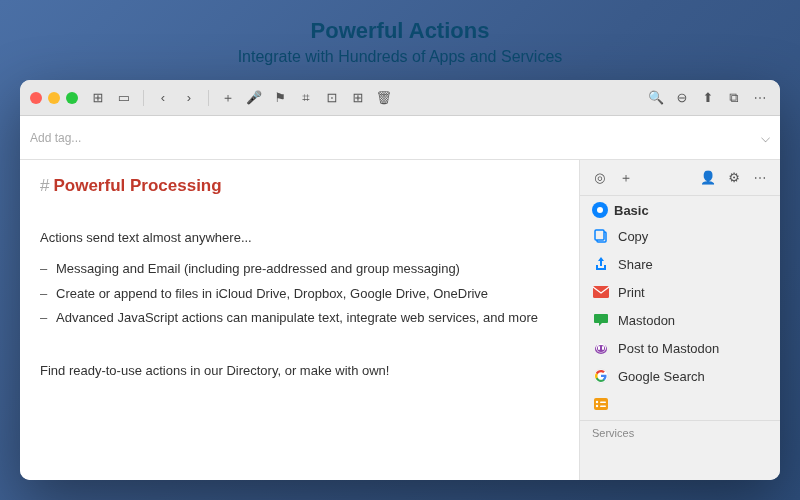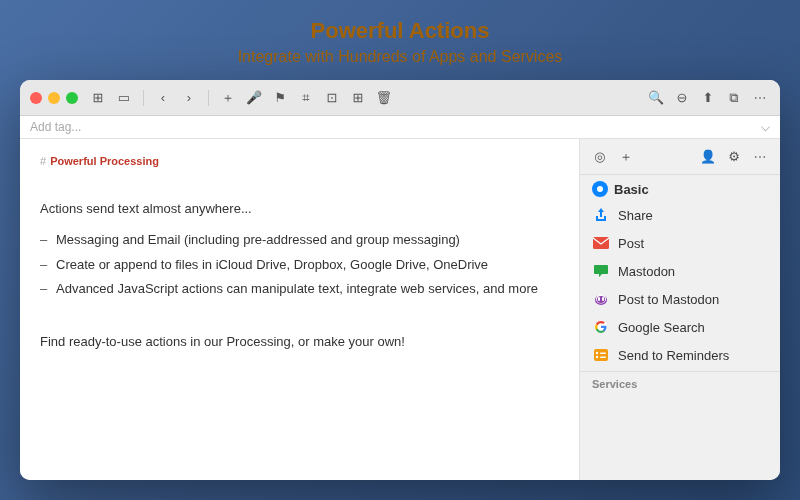--- a/index.html
+++ b/index.html
@@ -12,21 +12,21 @@
       background: linear-gradient(135deg, #4a6fa5 0%, #3a5a8a 50%, #2d4d7a 100%);
       display: flex;
       flex-direction: column;
       align-items: center;
       padding: 18px 20px 12px;
     }
 
     .page-header {
       text-align: center;
       margin-bottom: 14px;
-      color: #a16207;
+      color: #0c4a6e;
     }
 
     .page-header h1 {
       font-size: 22px;
       font-weight: 700;
       margin-bottom: 4px;
     }
 
     .page-header h2 {
       font-size: 16px;
@@ -97,21 +97,21 @@
     }
 
     .toolbar-right {
       display: flex;
       align-items: center;
       gap: 6px;
     }
 
     
     .tag-bar {
-      height: 23px;
+      height: 44px;
       background: white;
       border-bottom: 1px solid #e0e0e0;
       display: flex;
       align-items: center;
       padding: 0 10px;
       flex-shrink: 0;
     }
 
     .tag-placeholder {
       font-size: 12px;
@@ -140,21 +140,21 @@
     
     .note-content {
       flex: 1;
       background: white;
       padding: 16px 20px;
       overflow-y: auto;
       border-right: 1px solid #e0e0e0;
     }
 
     .note-title {
-      font-size: 11px;
+      font-size: 17px;
       font-weight: 700;
       color: #c0392b;
       margin-bottom: 12px;
     }
 
     .note-title .hash {
       color: #aaa;
       font-weight: 400;
       margin-right: 4px;
     }
@@ -286,21 +286,21 @@
 
     .sidebar-item-label {
       font-size: 13px;
       color: #333;
     }
 
     .services-header {
       padding: 6px 12px 2px;
       font-size: 11px;
       color: #888;
-      font-weight: 700;
+      font-weight: 400;
       border-top: 1px solid #ddd;
       margin-top: 2px;
     }
 
     
     .icon-blue { color: #0a84ff; }
     .icon-green { color: #28a745; }
     .icon-orange { color: #f39c12; }
     .icon-purple { color: #8e44ad; }
     .icon-dark { color: #444; }
@@ -370,21 +370,21 @@
       <div class="note-title">
         <span class="hash">#</span><span>Powerful Processing</span>
       </div>
       <div class="note-body">
         <p>Actions send text almost anywhere...</p>
         <ul>
           <li>Messaging and Email (including pre-addressed and group messaging)</li>
           <li>Create or append to files in iCloud Drive, Dropbox, Google Drive, OneDrive</li>
           <li>Advanced JavaScript actions can manipulate text, integrate web services, and more</li>
         </ul>
-        <p>Find ready-to-use actions in our Processing, or make your own!</p>
+        <p>Find ready-to-use actions in our Directory, or make with own!</p>
       </div>
     </div>
 
     <div class="actions-sidebar">
 
       <div class="sidebar-toolbar">
         <div class="sidebar-toolbar-icon">◎</div>
         <div class="sidebar-toolbar-icon">＋</div>
         <div class="sidebar-toolbar-separator"></div>
         <div class="sidebar-toolbar-icon">👤</div>
@@ -394,39 +394,48 @@
 
       <div class="sidebar-section-header">
         <div class="section-badge">
           <div class="section-badge-dot"></div>
         </div>
         <span class="section-label-basic">Basic</span>
       </div>
 
       <div class="sidebar-list scrollable-sidebar">
 
+        <div class="sidebar-item">
+          <div class="sidebar-item-icon icon-blue">
+            <svg width="16" height="16" viewBox="0 0 16 16" fill="none">
+              <rect x="4" y="4" width="9" height="10" rx="1" stroke="#0a84ff" stroke-width="1.5" fill="none"></rect>
+              <rect x="2" y="2" width="9" height="10" rx="1" stroke="#0a84ff" stroke-width="1.5" fill="#f0f0f0"></rect>
+            </svg>
+          </div>
+          <span class="sidebar-item-label">Copy</span>
+        </div>
 
         <div class="sidebar-item">
           <div class="sidebar-item-icon icon-blue">
             <svg width="16" height="16" viewBox="0 0 16 16" fill="#0a84ff">
               <path d="M8 1L11 5H9v5H7V5H5L8 1z"></path>
               <path d="M3 9v5h10V9h-2v3H5V9H3z" fill-rule="evenodd"></path>
             </svg>
           </div>
           <span class="sidebar-item-label">Share</span>
         </div>
 
         <div class="sidebar-item">
           <div class="sidebar-item-icon">
             <svg width="18" height="14" viewBox="0 0 18 14" fill="none">
               <rect x="1" y="1" width="16" height="12" rx="1.5" fill="#e74c3c"></rect>
               <path d="M1 2l8 6 8-6" stroke="white" stroke-width="1.2" fill="none"></path>
             </svg>
           </div>
-          <span class="sidebar-item-label">Post</span>
+          <span class="sidebar-item-label">Print</span>
         </div>
 
         <div class="sidebar-item">
           <div class="sidebar-item-icon icon-green">
             <svg width="16" height="16" viewBox="0 0 16 16" fill="#28a745">
               <path d="M2 2h12a1 1 0 011 1v7a1 1 0 01-1 1H9l-3 3v-3H2a1 1 0 01-1-1V3a1 1 0 011-1z"></path>
             </svg>
           </div>
           <span class="sidebar-item-label">Mastodon</span>
         </div>
@@ -460,21 +469,20 @@
         <div class="sidebar-item">
           <div class="sidebar-item-icon icon-orange">
             <svg width="16" height="16" viewBox="0 0 16 16">
               <rect x="1" y="2" width="14" height="12" rx="2" fill="#f39c12"></rect>
               <circle cx="4" cy="6" r="1.2" fill="white"></circle>
               <circle cx="4" cy="10" r="1.2" fill="white"></circle>
               <rect x="7" y="5.5" width="6" height="1.5" rx="0.75" fill="white"></rect>
               <rect x="7" y="9.5" width="6" height="1.5" rx="0.75" fill="white"></rect>
             </svg>
           </div>
-          <span class="sidebar-item-label">Send to Reminders</span>
         </div>
 
 
 
         <div class="services-header">Services</div>
 
       </div>
     </div>
   </div>
 </div>

